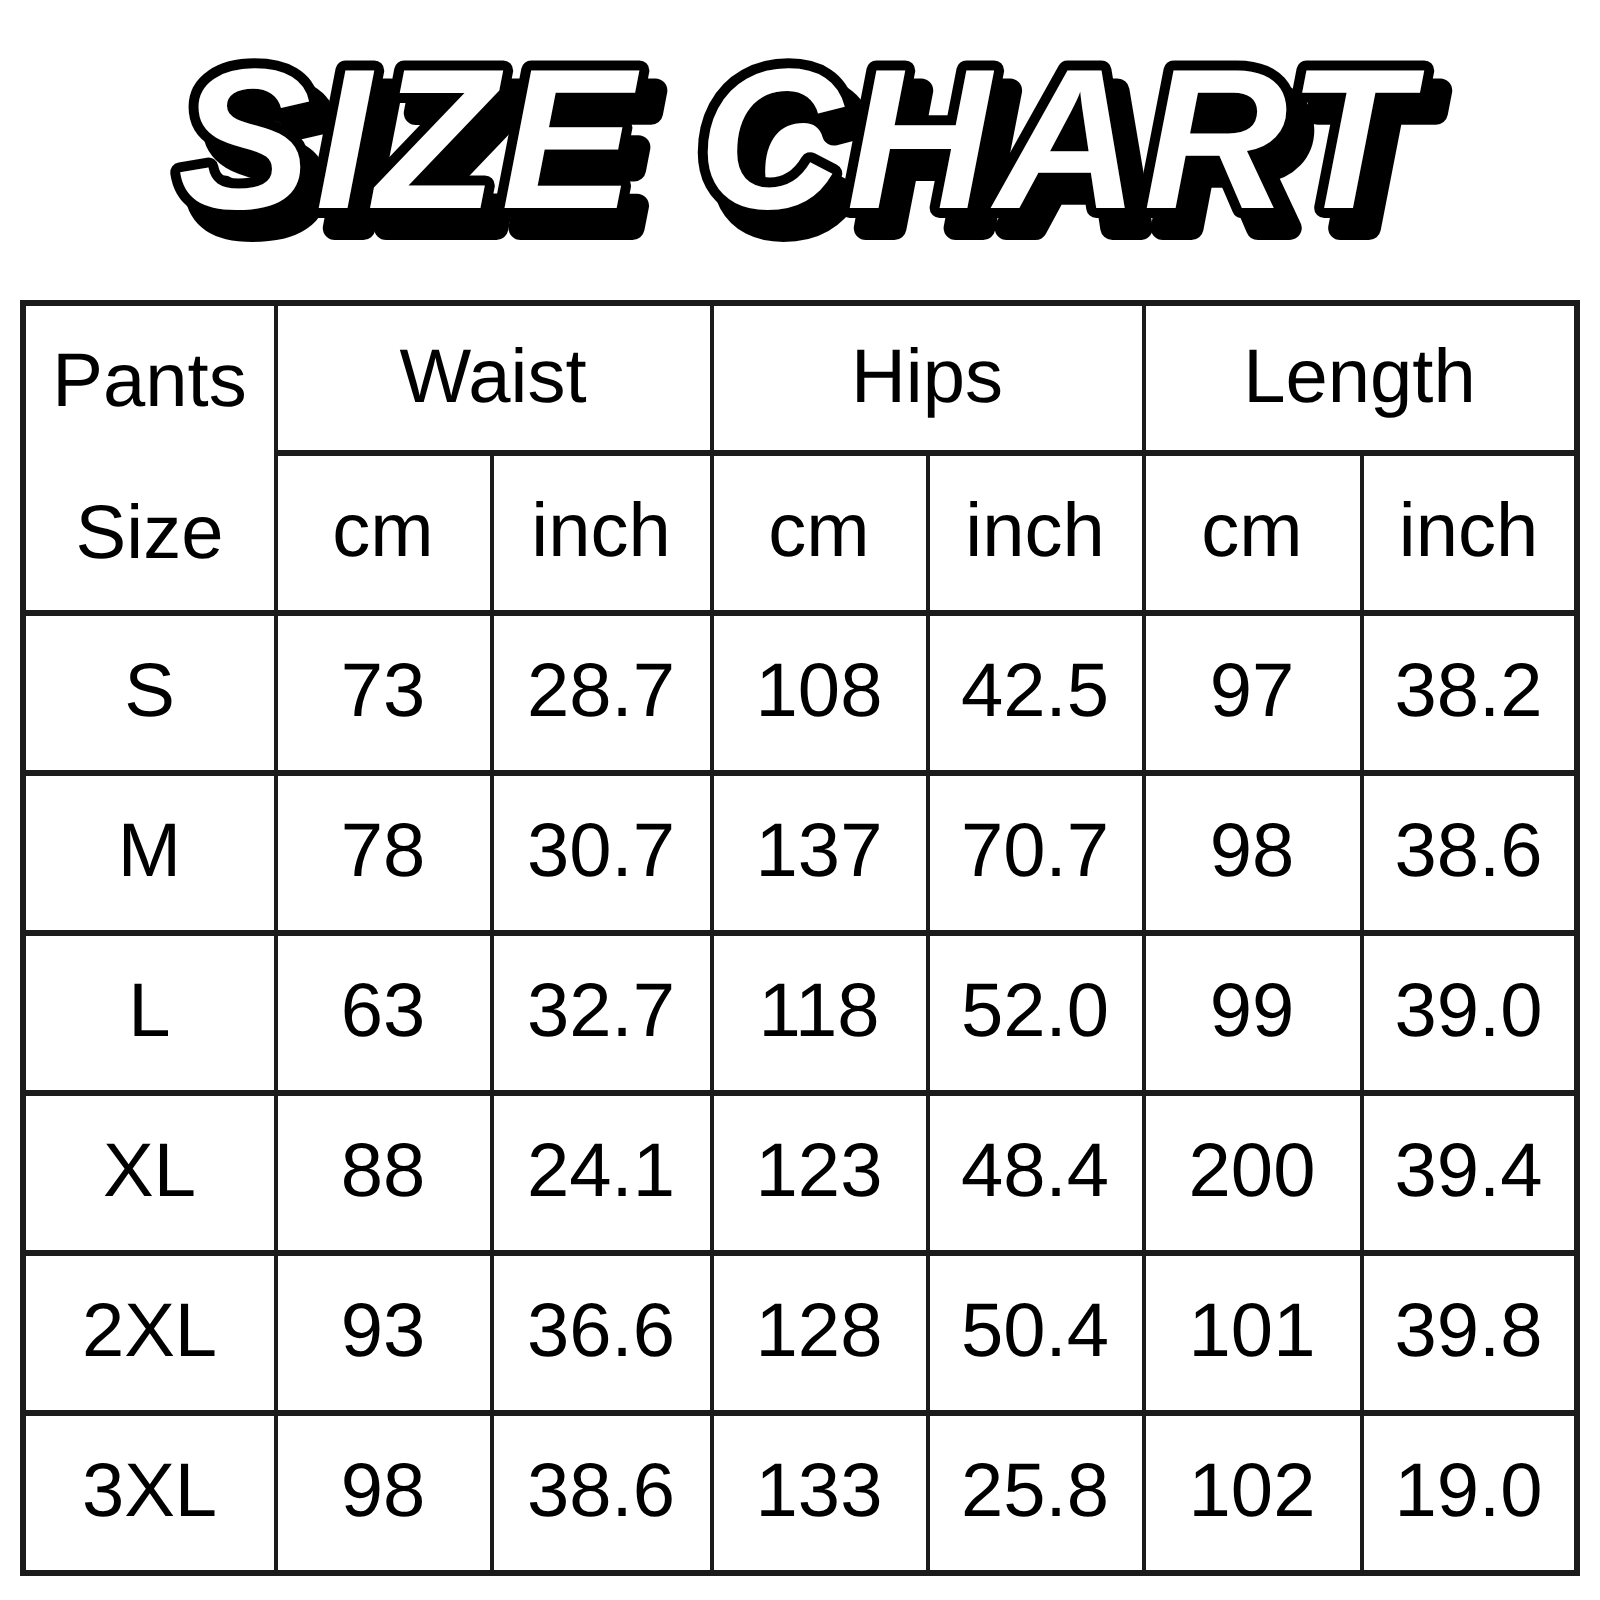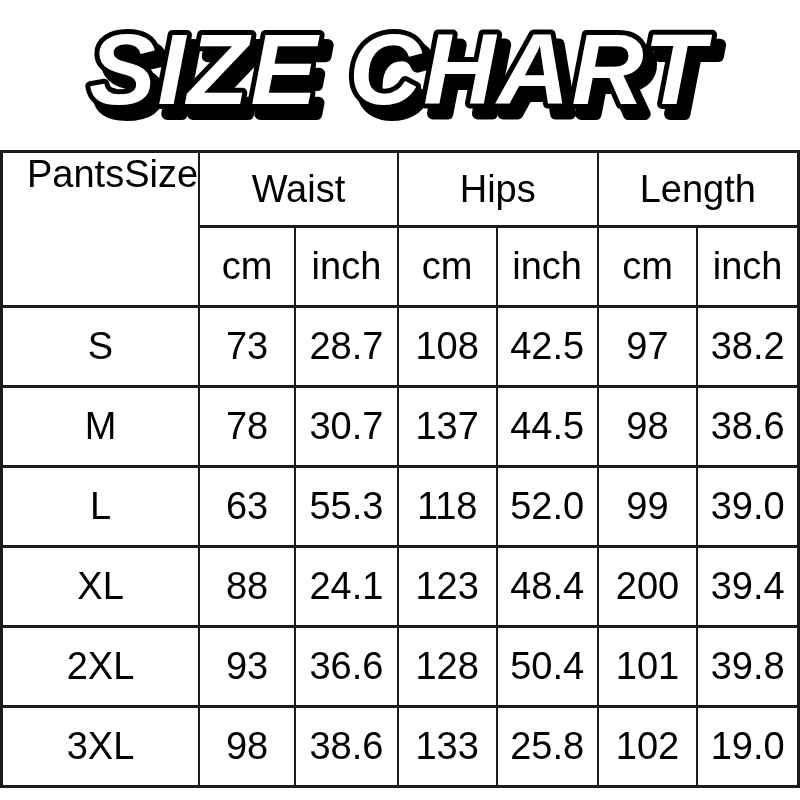--- a/index.html
+++ b/index.html
@@ -44,25 +44,24 @@
     padding: 0;
     overflow: hidden;
     white-space: nowrap;
   }
   .row-group-headers th { height: 75px; }
   .row-unit-headers th  { height: 80px; margin-top: 20px; }
   .size-table tbody td  { height: 80px; }
 
   .corner-wrap {
     display: flex;
-    flex-direction: row;
+    flex-direction: column;
     justify-content: space-around;
     min-height: 152px;
     height: 100%;
-    margin-left: 24px;
   }
 </style>
 </head>
 <body>
 
 <div class="page">
 
   <svg class="title-svg" width="790" height="136" viewBox="0 0 790 136">
     <text x="401" y="104" class="title-shadow">SIZE CHART</text>
     <text x="393" y="94" class="title-main">SIZE CHART</text>
@@ -107,28 +106,28 @@
         <td>108</td>
         <td>42.5</td>
         <td>97</td>
         <td>38.2</td>
       </tr>
       <tr>
         <td>M</td>
         <td>78</td>
         <td>30.7</td>
         <td>137</td>
-        <td>44.5</td>
+        <td>70.7</td>
         <td>98</td>
         <td>38.6</td>
       </tr>
       <tr>
         <td>L</td>
         <td>63</td>
-        <td>55.3</td>
+        <td>32.7</td>
         <td>118</td>
         <td>52.0</td>
         <td>99</td>
         <td>39.0</td>
       </tr>
       <tr>
         <td>XL</td>
         <td>88</td>
         <td>24.1</td>
         <td>123</td>

